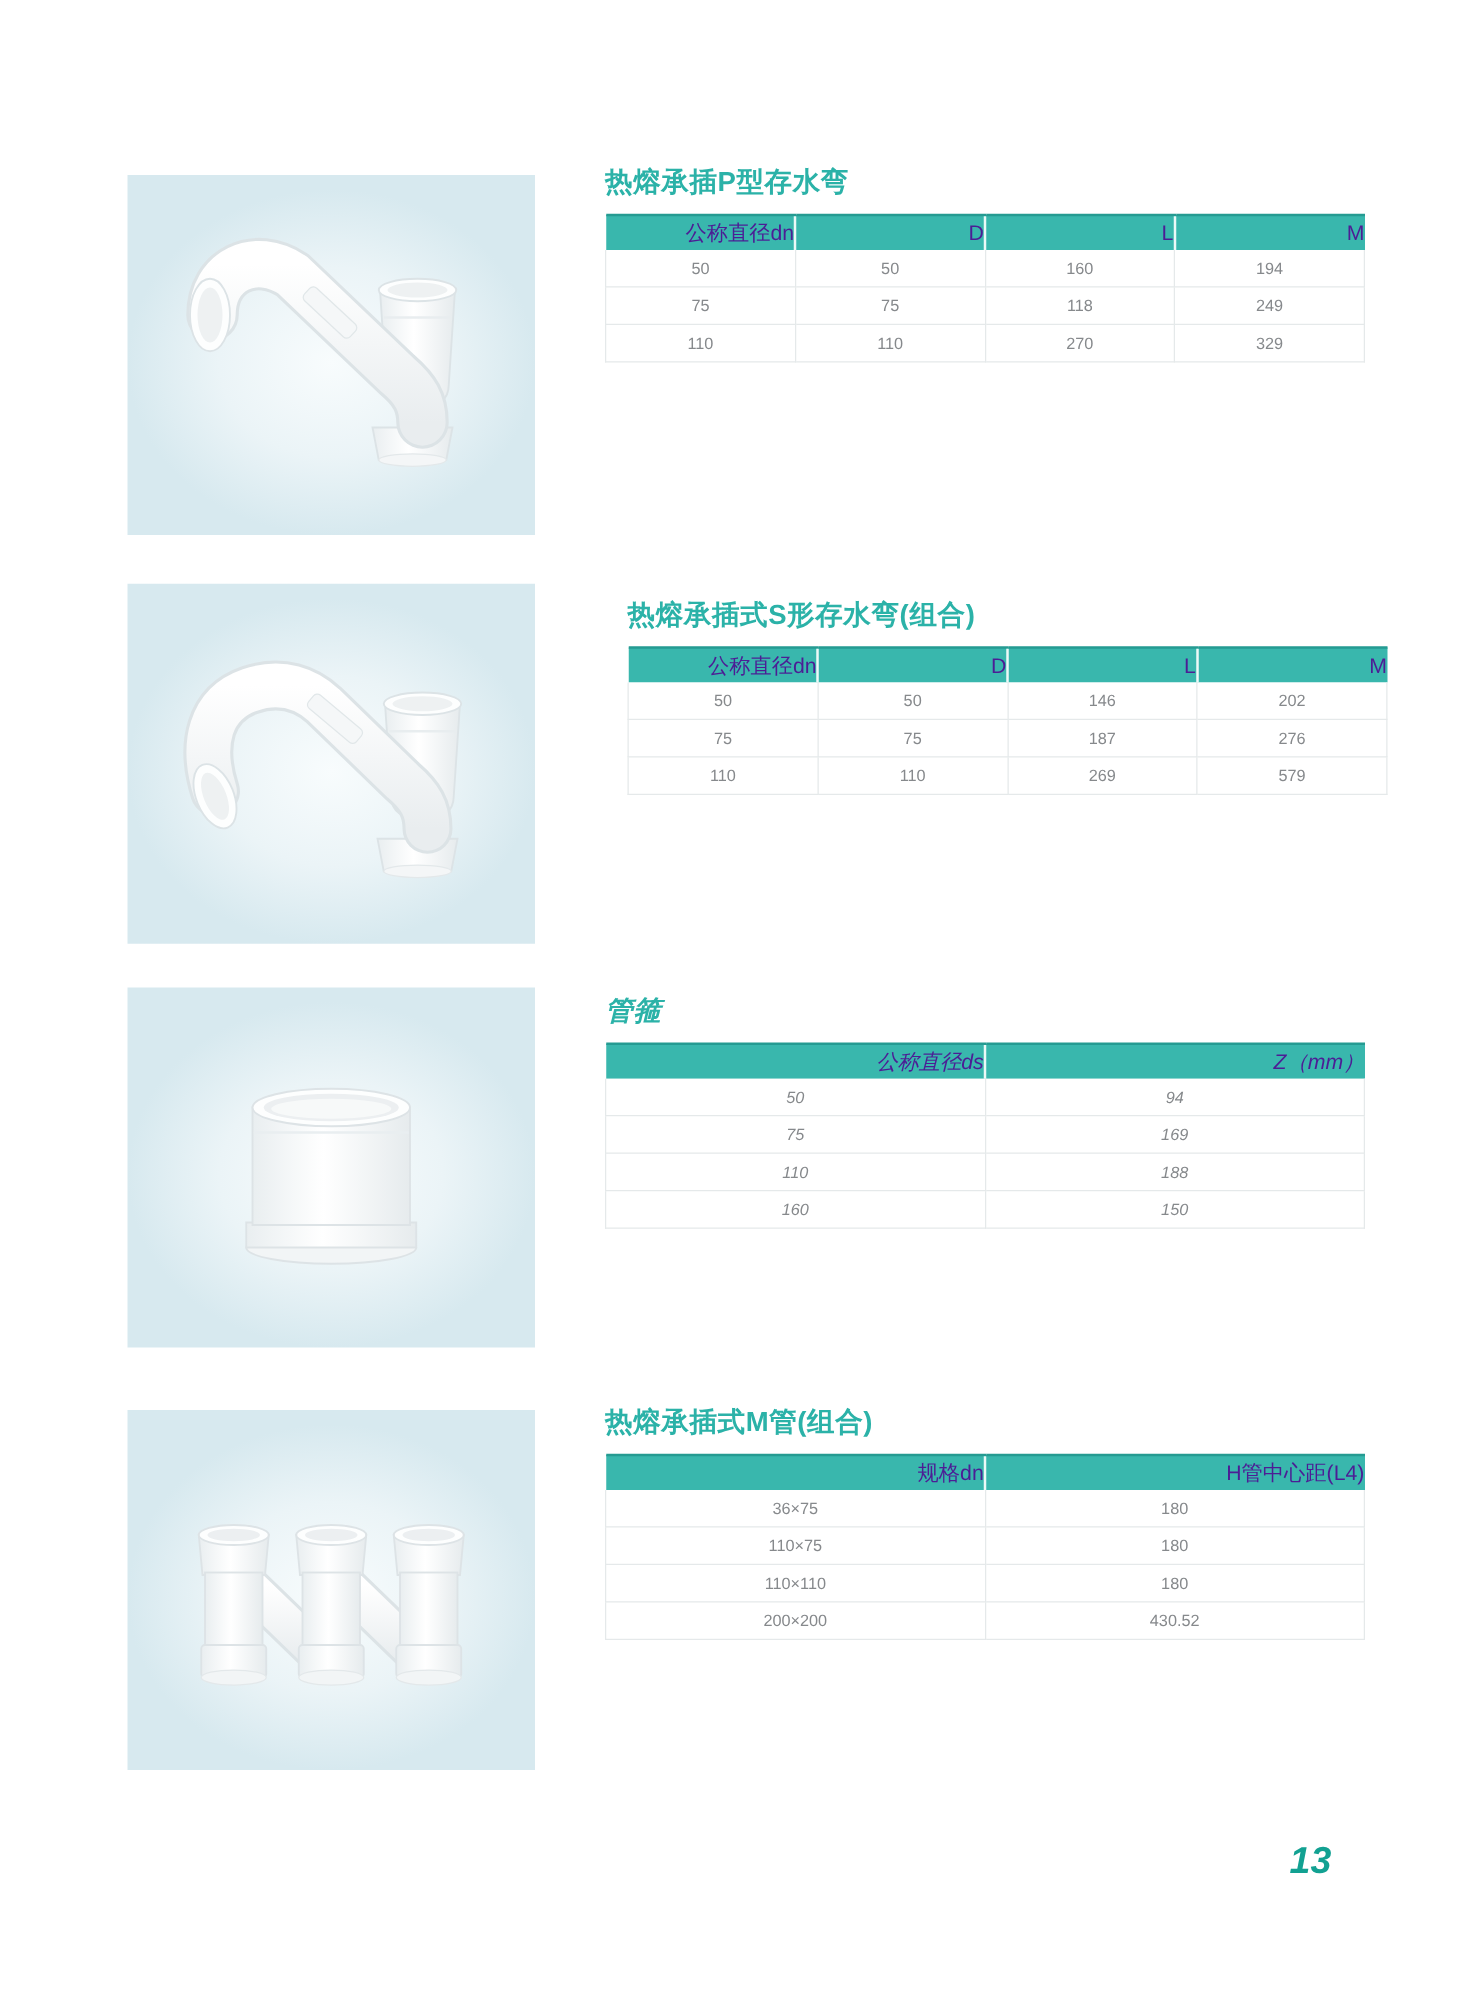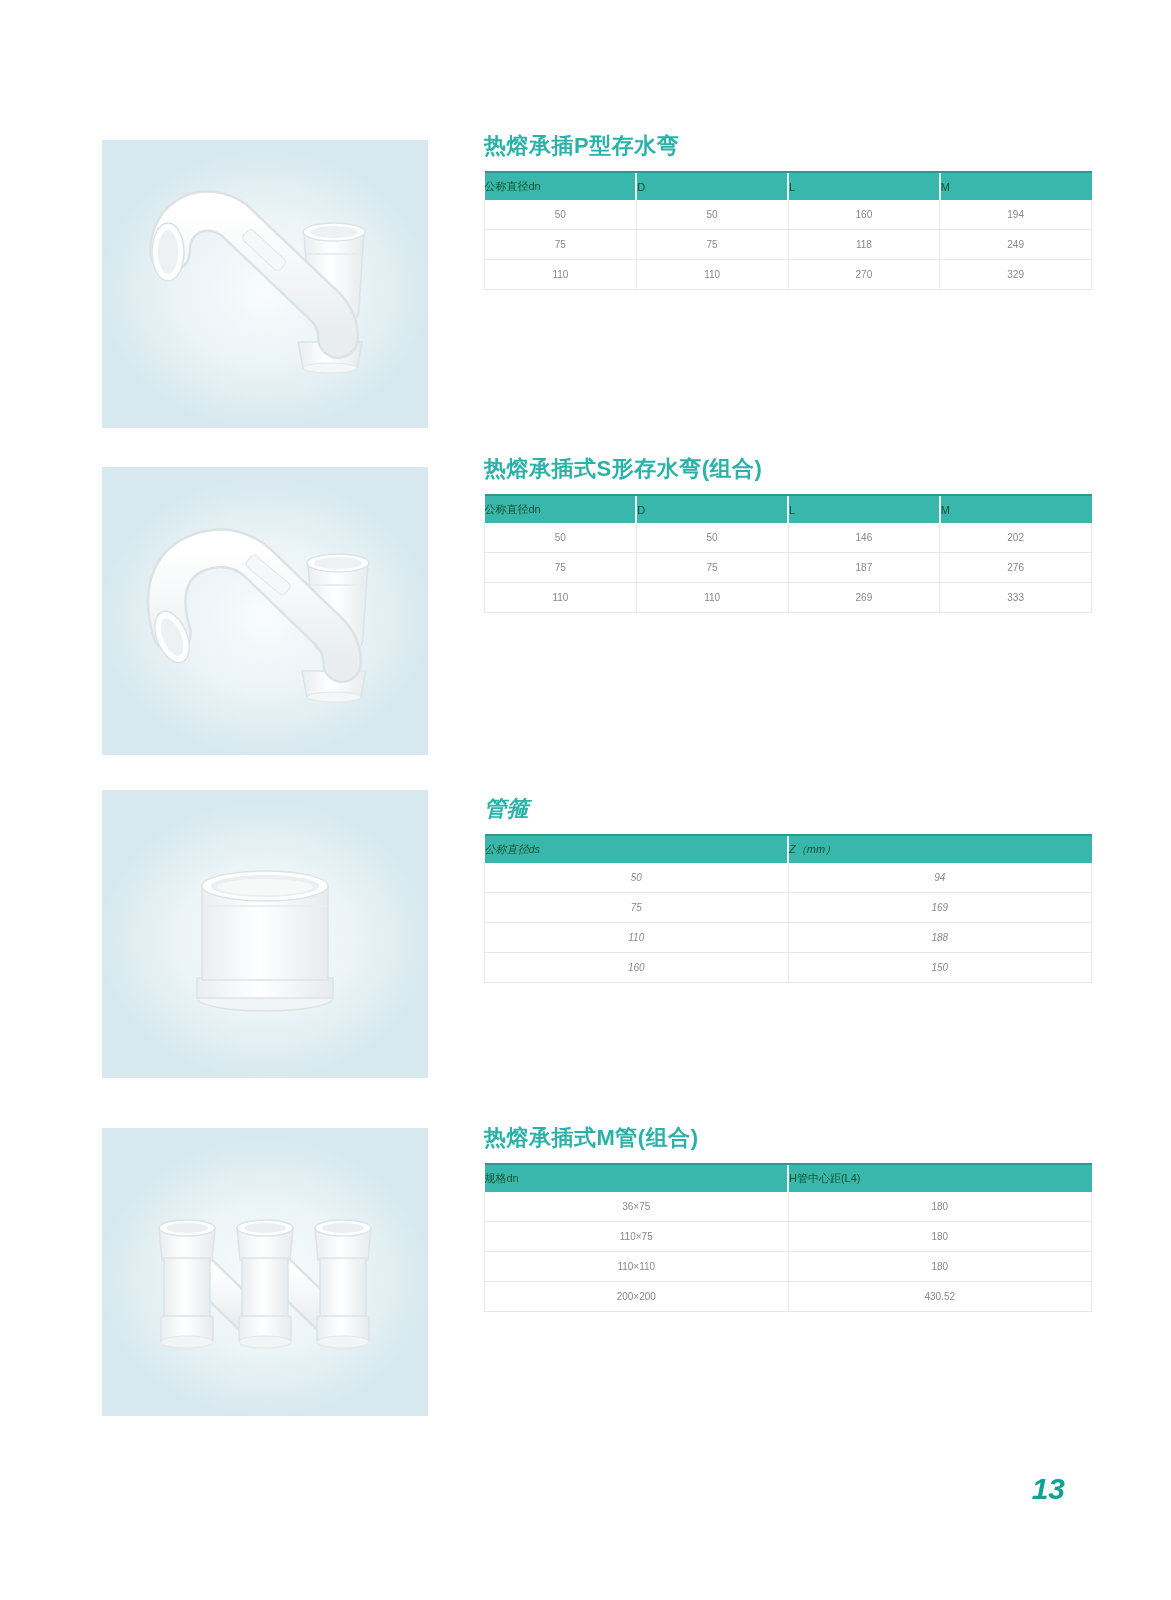--- a/index.html
+++ b/index.html
@@ -13,32 +13,32 @@
   }
   .img-box svg{display:block;width:100%;height:100%;}
   .content{position:absolute;left:484px;width:608px;}
   .content h2{
     margin:0 0 13px 0;font-size:22px;line-height:24px;font-weight:bold;
     color:#2bb2a8;letter-spacing:0.5px;
   }
   table.spec{width:100%;border-collapse:collapse;table-layout:fixed;}
   table.spec th{
     background:#39b7ad;border-top:2px solid #259b92;height:27px;
-    font-weight:normal;font-size:11px;color:#14532d;text-align:left;padding:0;
+    font-weight:normal;font-size:17px;color:#4c1d95;text-align:right;padding:0;
   }
   table.spec th + th{border-left:2px solid #ecf9f7;}
   table.spec td{
-    height:29px;text-align:center;font-size:10px;color:#86898c;
+    height:29px;text-align:center;font-size:13px;color:#86898c;
     border:1px solid #e5e9ea;border-top:none;padding:0;background:#ffffff;
   }
   .page-number{
     position:absolute;top:1472px;right:106px;font-size:30px;line-height:34px;
     font-weight:bold;color:#12a192;font-style:italic;
   }
-  .t1{top:134px;} .t2{top:457px;} .t3{top:797px;font-style:italic;} .t4{top:1126px;}
+  .t1{top:134px;} .t2{top:480px;margin-left:18px;} .t3{top:797px;font-style:italic;} .t4{top:1126px;}
   .b1{top:140px;} .b2{top:467px;} .b3{top:790px;} .b4{top:1128px;}
 </style>
 </head>
 <body>
 
 <svg width="0" height="0" style="position:absolute" aria-hidden="true">
   <defs>
     <linearGradient id="gV" x1="0" y1="0" x2="0" y2="1">
       <stop offset="0" stop-color="#ffffff"></stop>
         <stop offset="1" stop-color="#e9edef"></stop>
@@ -140,21 +140,21 @@
         <tr>
           <td>75</td>
           <td>75</td>
           <td>187</td>
           <td>276</td>
         </tr>
         <tr>
           <td>110</td>
           <td>110</td>
           <td>269</td>
-          <td>333</td>
+          <td>579</td>
         </tr>
       </tbody>
     </table>
 </div>
 
 <div class="img-box b3">
   <svg viewBox="0 0 326 288">
     <ellipse cx="163" cy="208" rx="68" ry="13" fill="#f2f5f6" stroke="#dde3e6" stroke-width="1.5"></ellipse>
     <path d="M95,188 h136 v20 h-136 Z" fill="url(#gH)" stroke="#dde3e6" stroke-width="1.5"></path>
     <path d="M100,96 h126 v94 h-126 Z" fill="url(#gH)" stroke="#dde3e6" stroke-width="1.5"></path>

